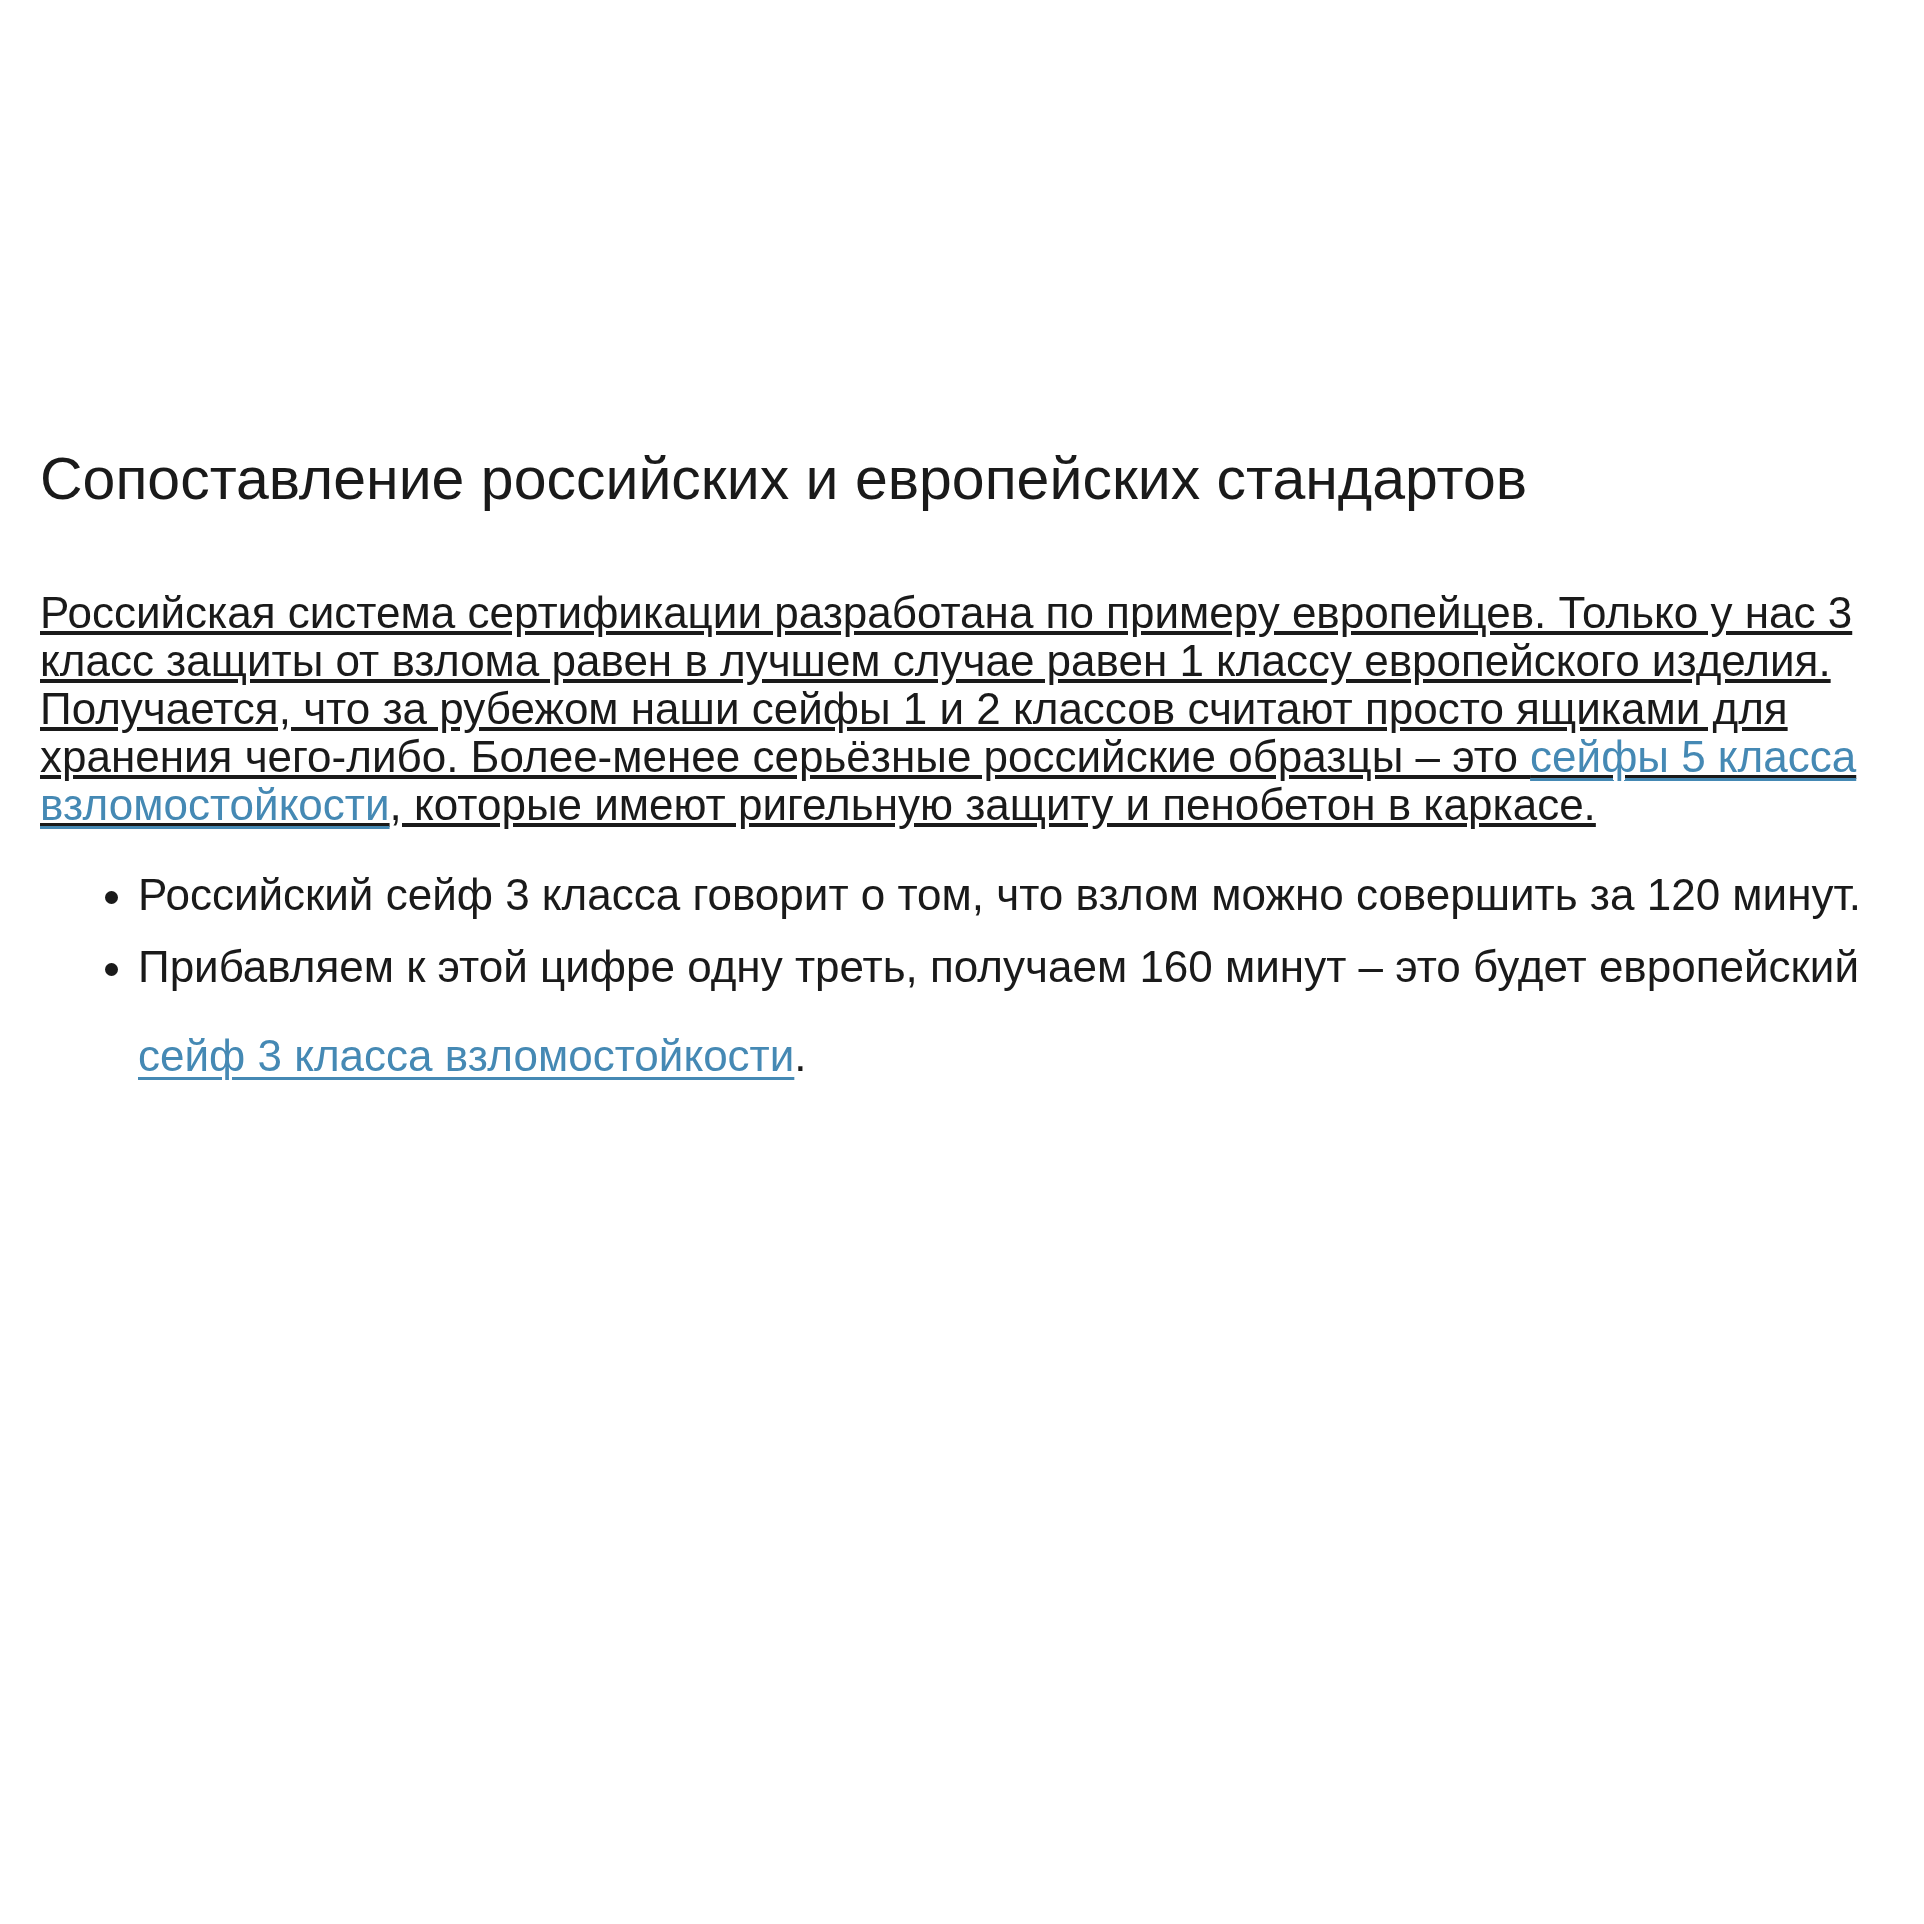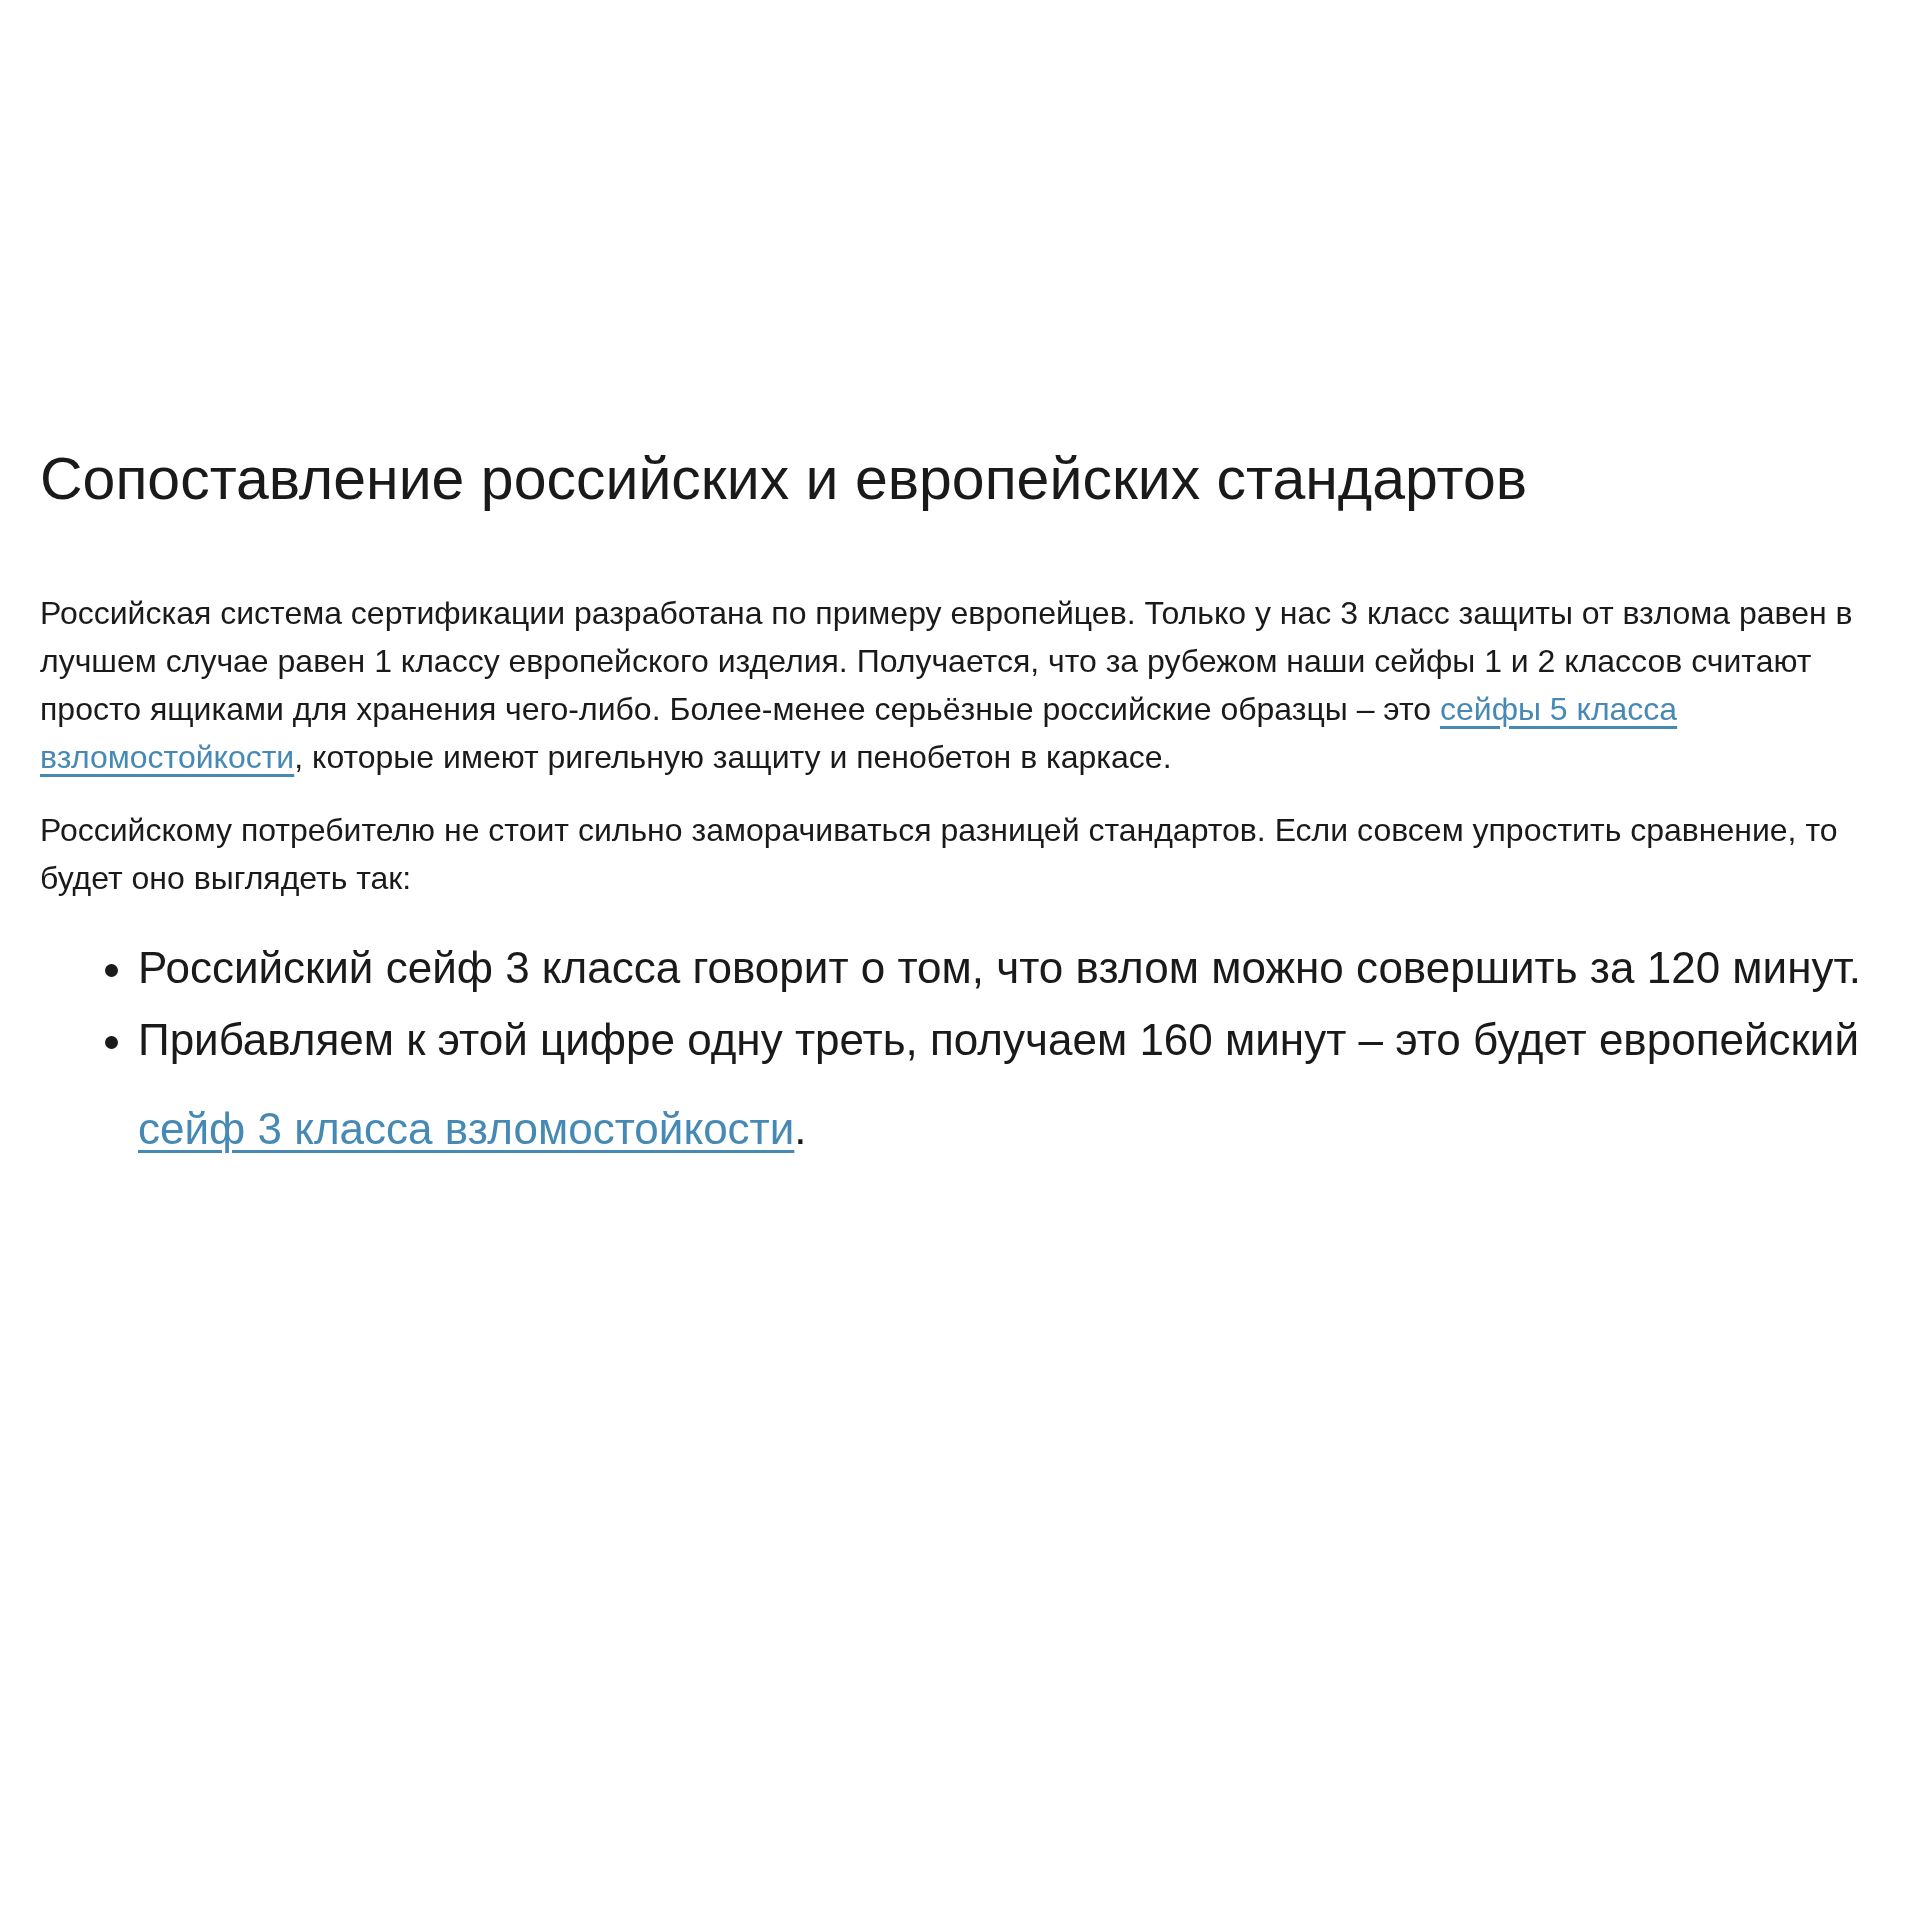--- a/index.html
+++ b/index.html
@@ -20,23 +20,24 @@
     padding-top: 446px;
   }
   h1.page-title {
     font-size: 59px;
     line-height: 1.15;
     font-weight: 400;
     margin: 0 0 75px 0;
     color: #1a1a1a;
   }
   p.body-text {
-    font-size: 32px;
+    font-size: 44px;
     line-height: 48px;
     margin: 0 0 25px 0;
+    text-decoration: underline;
   }
   p.body-text.last {
     margin-bottom: 0;
   }
   ul.bullet-list {
     margin: 42px 0 0 0;
     padding: 0 0 0 98px;
     font-size: 44px;
     line-height: 48px;
     list-style: disc outside;
@@ -62,21 +63,20 @@
 </style>
 </head>
 <body>
 
 <main class="content">
 
   <h1 class="page-title">Сопоставление российских и европейских стандартов</h1>
 
   <p class="body-text"><span>Российская система сертификации разработана по примеру европейцев. Только у нас 3 класс защиты от взлома равен в лучшем случае равен 1 классу европейского изделия. Получается, что за рубежом наши сейфы 1 и 2 классов считают просто ящиками для хранения чего-либо. Более-менее серьёзные российские образцы – это </span><a class="text-link">сейфы 5 класса взломостойкости</a><span>, которые имеют ригельную защиту и пенобетон в каркасе.</span></p>
 
-  <p class="body-text">Российскому потребителю не стоит сильно заморачиваться разницей стандартов. Если совсем упростить сравнение, то будет оно выглядеть так:</p>
 
   <ul class="bullet-list">
     <li>Российский сейф 3 класса говорит о том, что взлом можно совершить за 120 минут.</li>
     <li class="tall"><span>Прибавляем к этой цифре одну треть, получаем 160 минут – это будет европейский </span><a class="text-link">сейф 3 класса взломостойкости</a><span>.</span></li>
   </ul>
 
   <div class="spacer"></div>
 
 
 </main>

